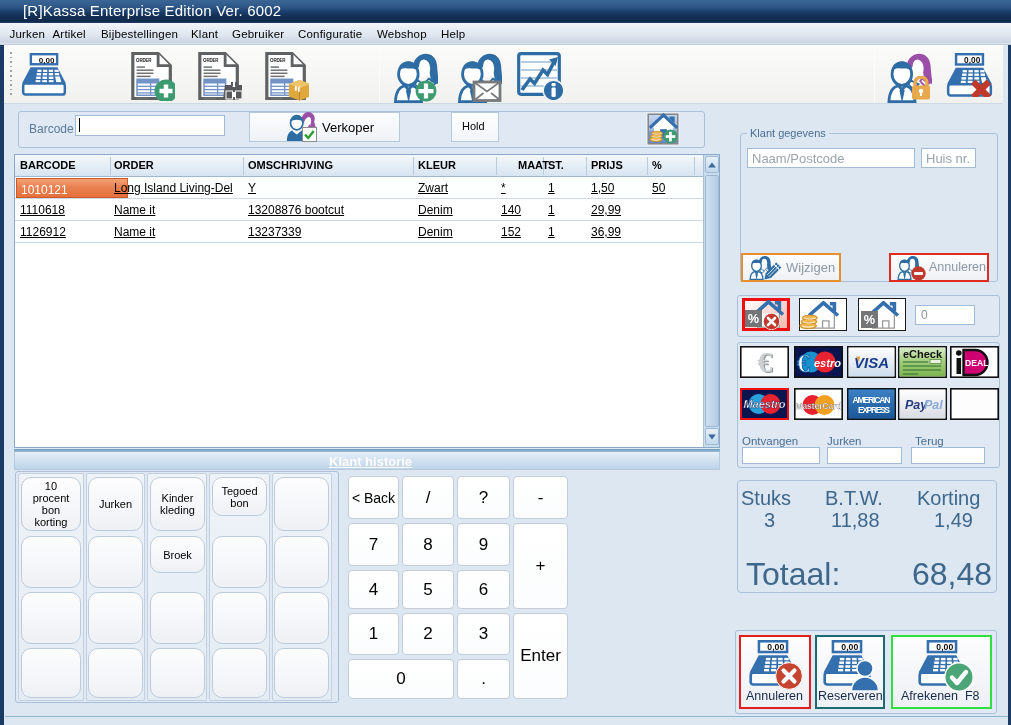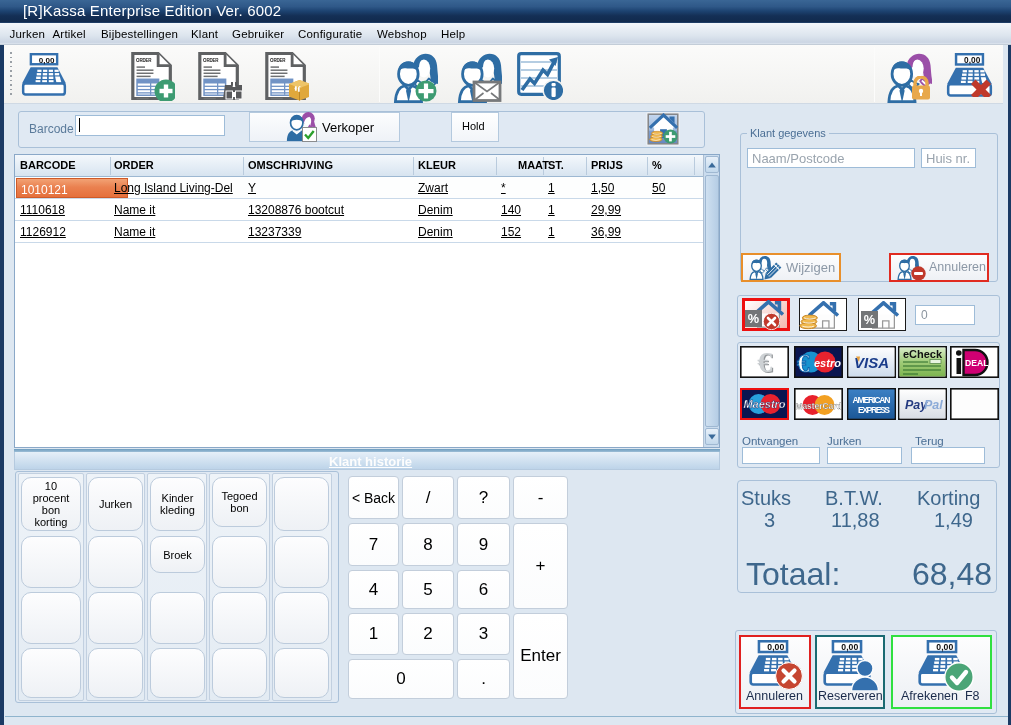--- a/index.html
+++ b/index.html
@@ -393,21 +393,21 @@
 
 <div class="abs panel" id="gridpanel"></div>
 <div class="abs colrail" style="left:18px; width:66px;"></div>
 <div class="abs colrail" style="left:86px; width:59px;"></div>
 <div class="abs colrail" style="left:147px; width:60px;"></div>
 <div class="abs colrail" style="left:209px; width:61px;"></div>
 <div class="abs colrail" style="left:272px; width:60px;"></div>
 <div class="gbtn" style="left:21px; top:477px; width:60px; height:54px;">10<br>procent<br>bon<br>korting</div>
 <div class="gbtn" style="left:88px; top:477px; width:55px; height:54px;">Jurken</div>
 <div class="gbtn" style="left:150px; top:477px; width:55px; height:54px;">Kinder<br>kleding</div>
-<div class="gbtn" style="left:212px; top:477px; width:55px; height:50px;">Tegoed<br>bon</div>
+<div class="gbtn" style="left:212px; top:477px; width:55px; height:39px;">Tegoed<br>bon</div>
 <div class="gbtn" style="left:274px; top:477px; width:55px; height:54px;"></div>
 <div class="gbtn" style="left:21px; top:536px; width:60px; height:52px;"></div>
 <div class="gbtn" style="left:88px; top:536px; width:55px; height:52px;"></div>
 <div class="gbtn" style="left:150px; top:536px; width:55px; height:37px;">Broek</div>
 <div class="gbtn" style="left:212px; top:536px; width:55px; height:52px;"></div>
 <div class="gbtn" style="left:274px; top:536px; width:55px; height:52px;"></div>
 <div class="gbtn" style="left:21px; top:592px; width:60px; height:52px;"></div>
 <div class="gbtn" style="left:88px; top:592px; width:55px; height:52px;"></div>
 <div class="gbtn" style="left:150px; top:592px; width:55px; height:52px;"></div>
 <div class="gbtn" style="left:212px; top:592px; width:55px; height:52px;"></div>

